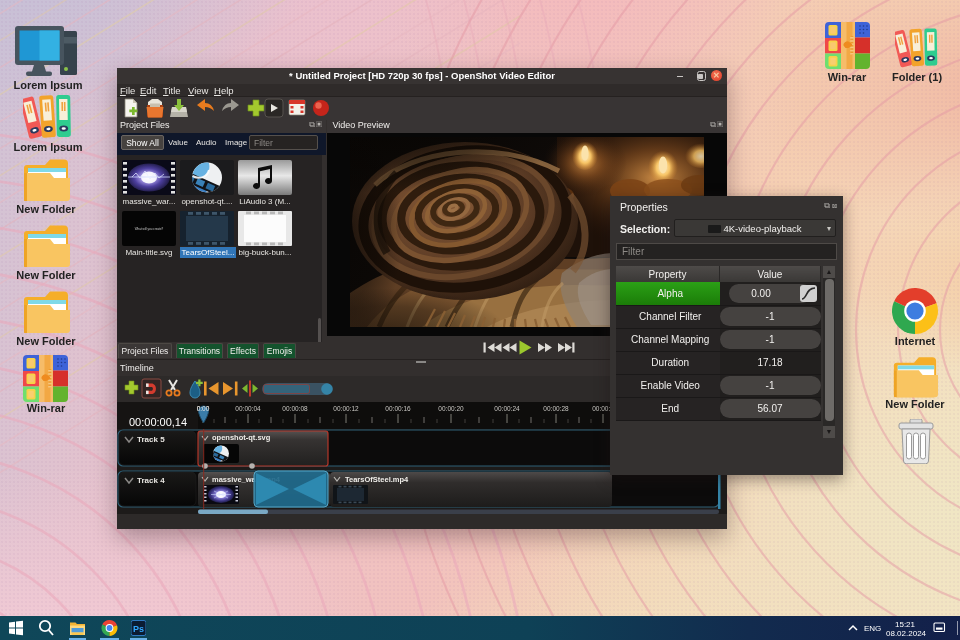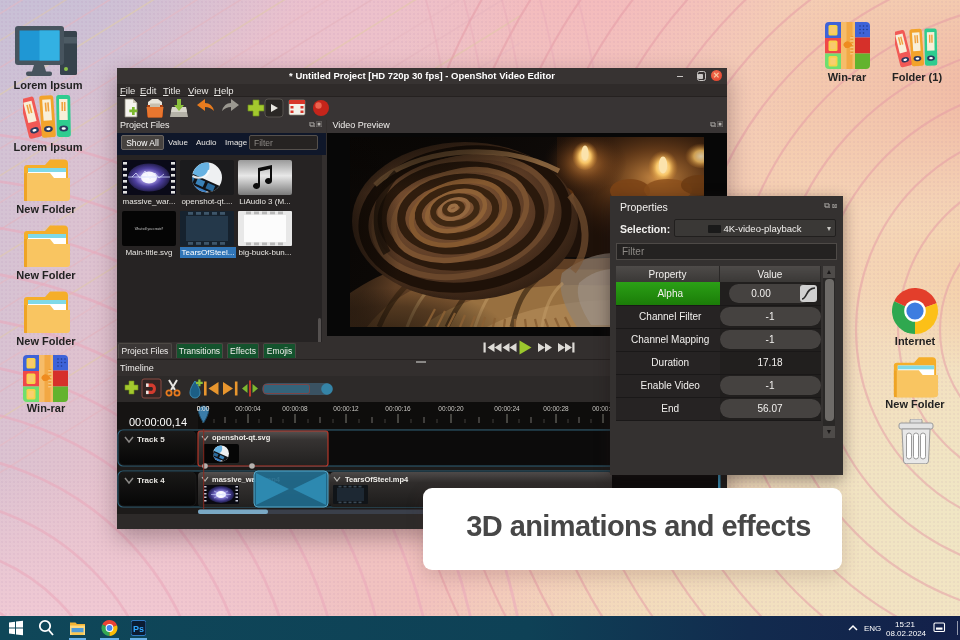--- a/index.html
+++ b/index.html
@@ -906,23 +906,20 @@
           </tr>
     </tbody>
       </table>
     <div id="pscroll">
       <div class="parrow" style="top:0">▲</div>
       <div id="pthumb"></div>
       <div class="parrow" style="bottom:0">▼</div>
     </div>
   </div>
 
-  <div id="card">
-      <span>3D animations and effects</span>
-    </div>
 
   <div id="taskbar">
 
     <svg class="tbi" style="left:9px" width="14" height="24" viewBox="0 0 14 24">
       <g fill="#ffffff">
         <path d="M0 6.6 L6 5.8 V11.5 H0 Z"></path>
         <path d="M7 5.6 L14 4.7 V11.5 H7 Z"></path>
         <path d="M0 12.5 H6 V18.2 L0 17.4 Z"></path>
         <path d="M7 12.5 H14 V19.3 L7 18.4 Z"></path>
       </g>

